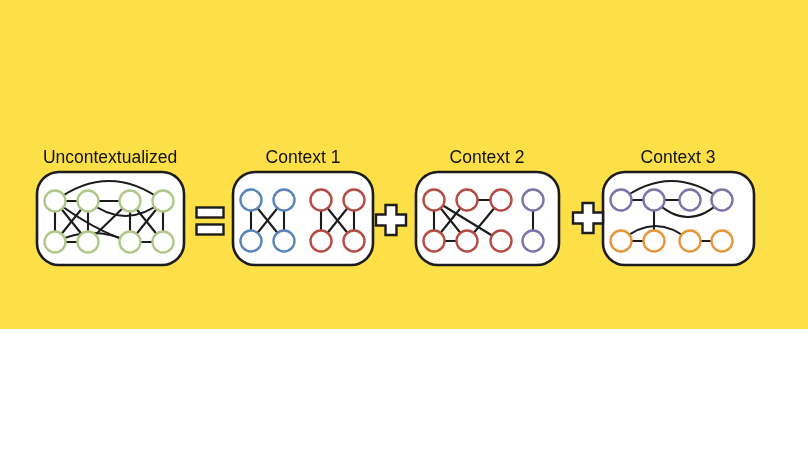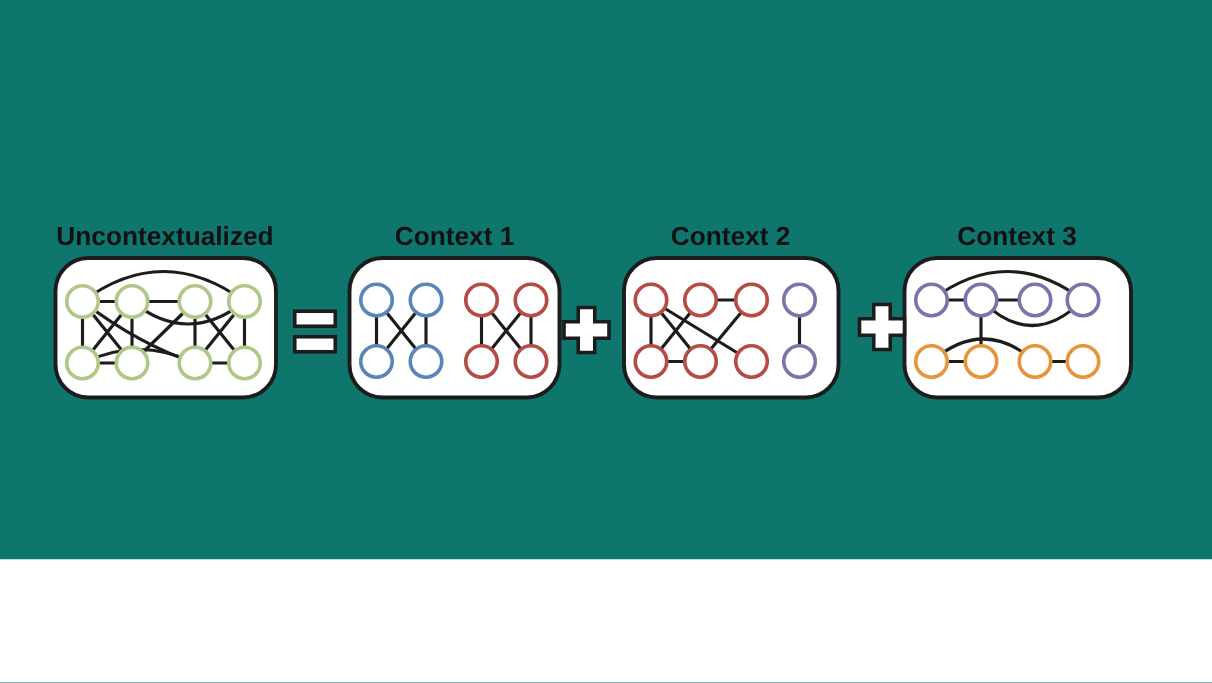--- a/index.html
+++ b/index.html
@@ -1,22 +1,21 @@
 <!DOCTYPE html>
 <html><head>
 <meta charset="utf-8">
 <style>
   html,body{margin:0;padding:0;background:#ffffff;}
   .stage{
     position:relative;
-    width:808px;height:373px;
-    background:#0f766e;
+    width:808px;height:329px;
+    background:#fde047;
     overflow:hidden;
     font-family:"Liberation Sans", sans-serif;
-    font-weight:bold;
   }
   svg{position:absolute;left:0;top:0;}
   .panel-title{
     font-family:"Liberation Sans", sans-serif;
     font-size:17.5px;
     fill:#111111;
   }
 </style>
 </head>
 <body>

